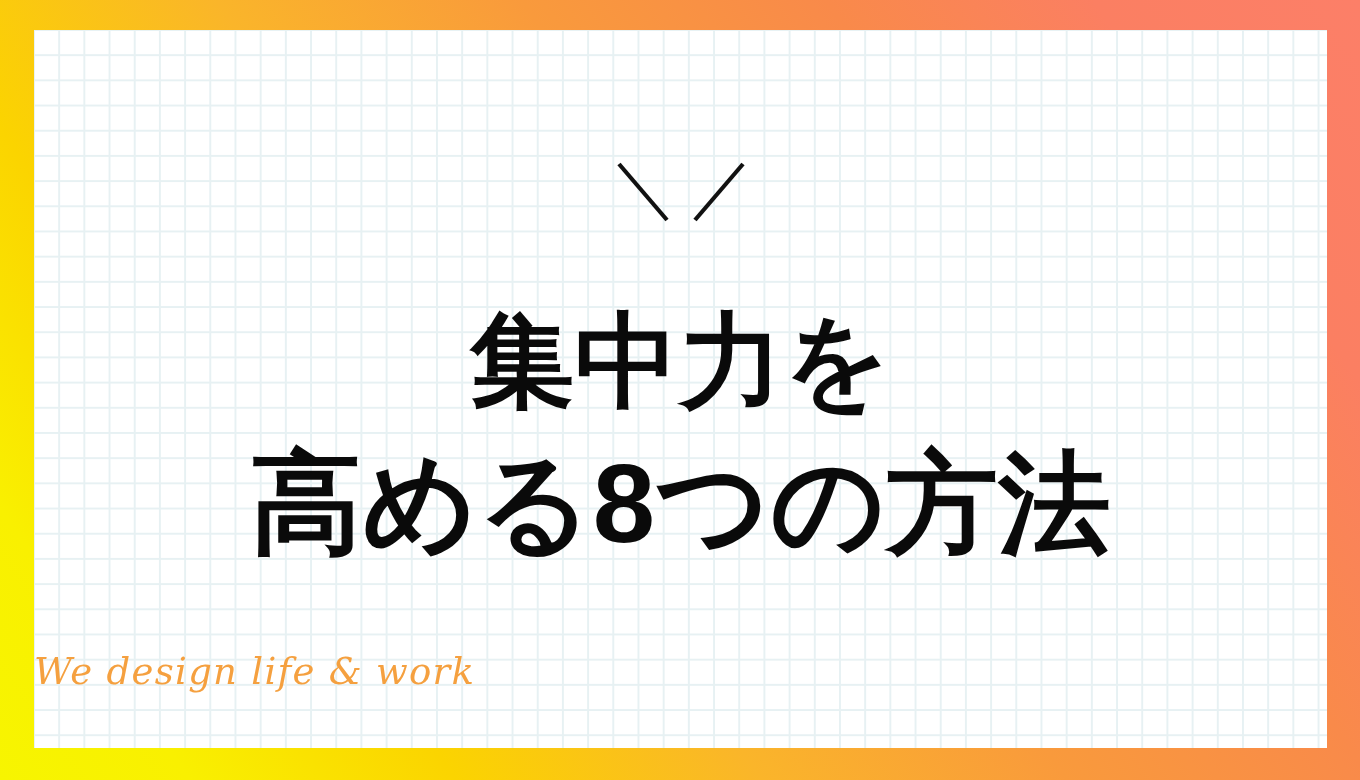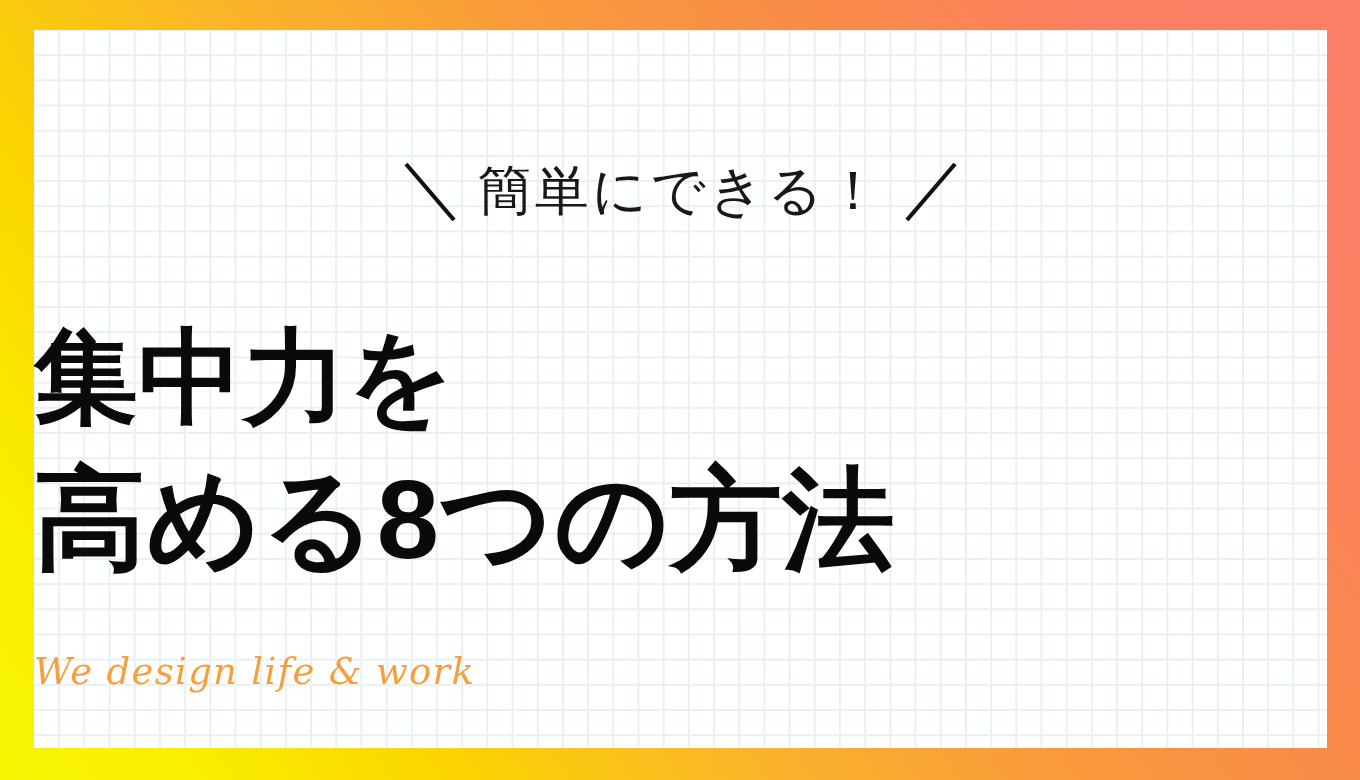--- a/index.html
+++ b/index.html
@@ -75,21 +75,22 @@
     white-space: nowrap;
     line-height: 1;
     padding-bottom: 4px;
   }
 
   
   .headline {
     position: absolute;
     left: 0;
     right: 0;
-    top: 278px;
+    top: 262px;
+    text-align: center;
     color: #0A0A0A;
     font-family: "Liberation Sans", "DejaVu Sans", sans-serif;
     font-weight: 700;
     font-size: 104px;
     line-height: 1.33;
     letter-spacing: 0.005em;
     white-space: nowrap;
   }
   .headline .line1 { display: block; }
   .headline .line2 { display: block; font-size: 112px; }
@@ -113,21 +114,20 @@
 <body>
 
 <div id="canvas">
 
   <div id="paper">
 
     <div class="eyebrow">
       <svg class="slash" viewBox="0 0 56 68">
         <line x1="4" y1="6" x2="52" y2="62"></line>
       </svg>
-      <span class="eyebrow-text">簡単にできる！</span>
       <svg class="slash" viewBox="0 0 56 68">
         <line x1="52" y1="6" x2="4" y2="62"></line>
       </svg>
     </div>
 
     <div class="headline">
       <span class="line1">集中力を</span>
       <span class="line2">高める8つの方法</span>
     </div>
 

